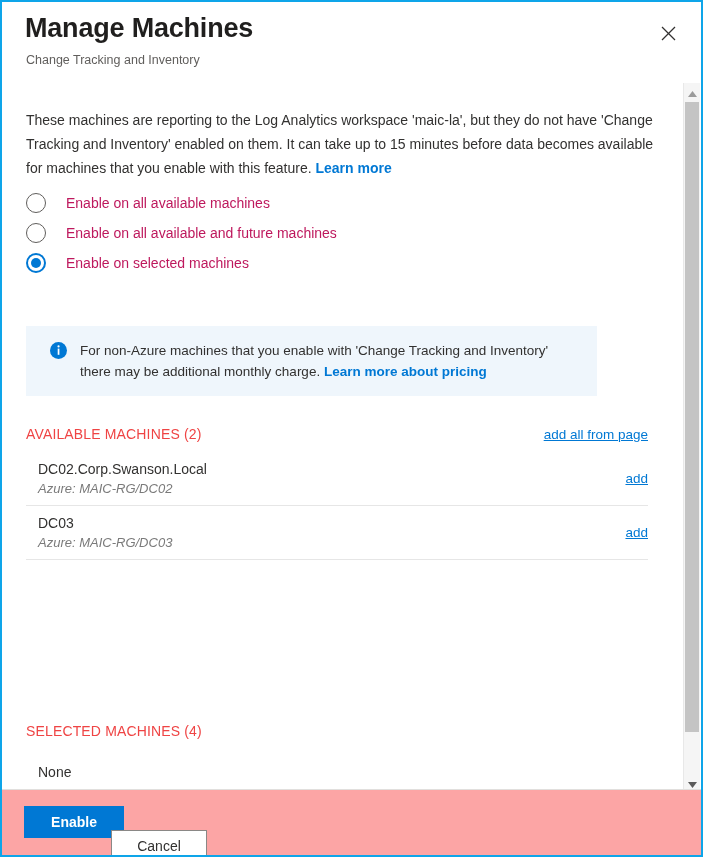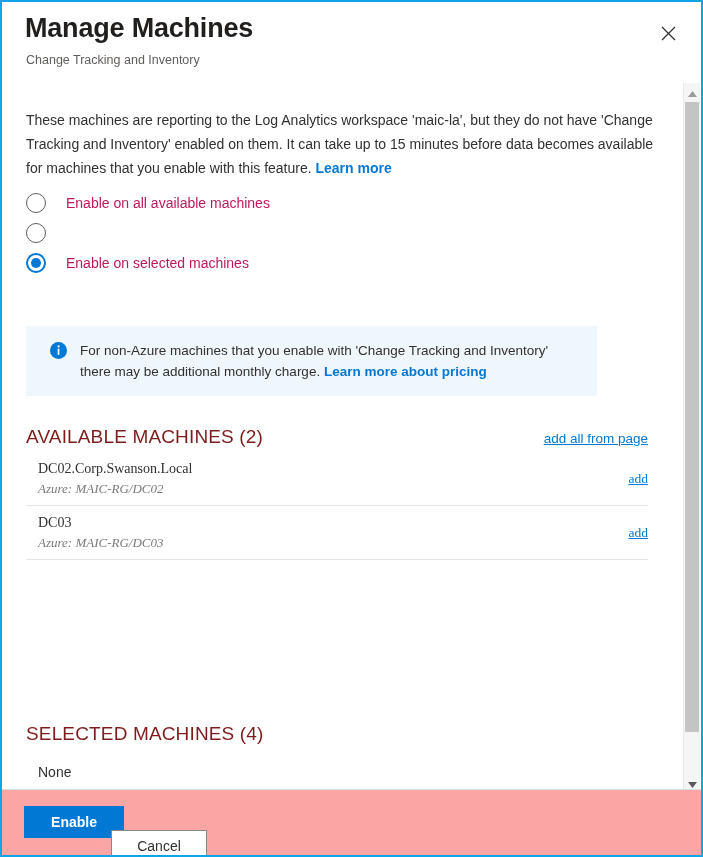--- a/index.html
+++ b/index.html
@@ -168,41 +168,41 @@
   
   .section-head {
     position: absolute;
     left: 24px;
     width: 622px;
     display: flex;
     align-items: baseline;
     justify-content: space-between;
   }
   .section-title {
-    font-size: 19px;
-    color: #7f1d1d;
+    font-size: 14px;
+    color: #ef4444;
     letter-spacing: 0.15px;
     white-space: nowrap;
   }
   .section-action {
     font-size: 13.5px;
     color: #0078d4;
     text-decoration: underline;
     cursor: pointer;
     white-space: nowrap;
   }
   #available-head { top: 344px; }
   #selected-head  { top: 641px; }
 
   .machine-list {
     position: absolute;
     left: 24px;
     width: 622px;
   }
-  #available-list { top: 370px; font-family: Liberation Serif, serif; }
+  #available-list { top: 370px; }
 
   .machine-row {
     position: relative;
     display: flex;
     align-items: center;
     justify-content: space-between;
     border-bottom: 1px solid #e6e6e6;
     padding: 7px 0 7px 12px;
     box-sizing: border-box;
     min-height: 45px;
@@ -337,20 +337,21 @@
       <a class="link">Learn more</a>
     </div>
 
     <div class="radio-group">
       <div class="radio-row">
         <span class="radio-mark"></span>
         <span class="radio-label">Enable on all available machines</span>
       </div>
       <div class="radio-row">
         <span class="radio-mark"></span>
+        <span class="radio-label">Enable on all available and future machines</span>
       </div>
       <div class="radio-row selected">
         <span class="radio-mark"></span>
         <span class="radio-label">Enable on selected machines</span>
       </div>
     </div>
 
     <div class="info-banner">
       <span class="info-icon">
         <svg width="17" height="17" viewBox="0 0 17 17">

